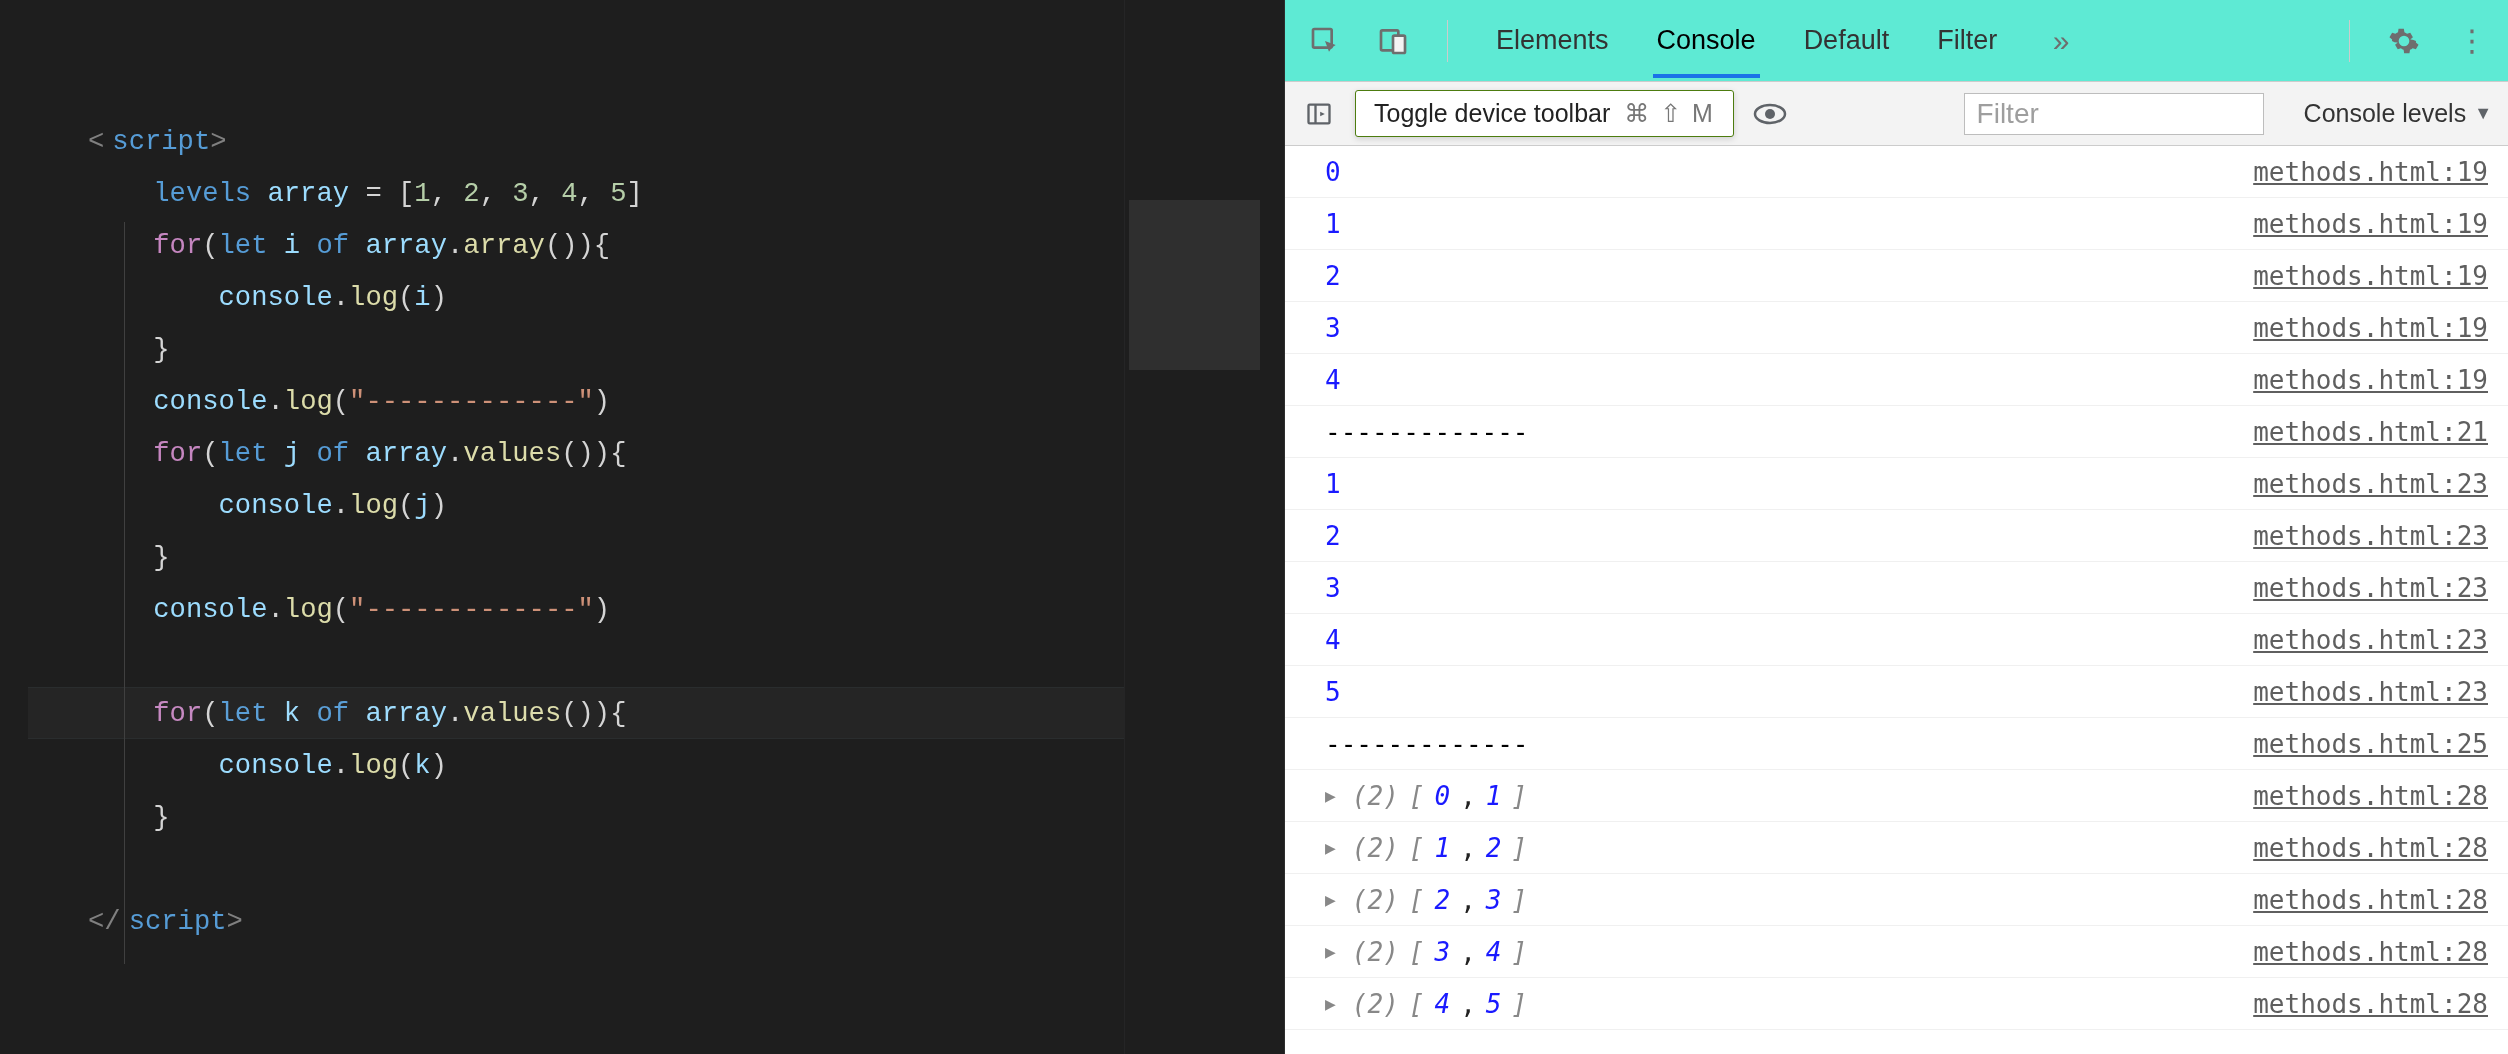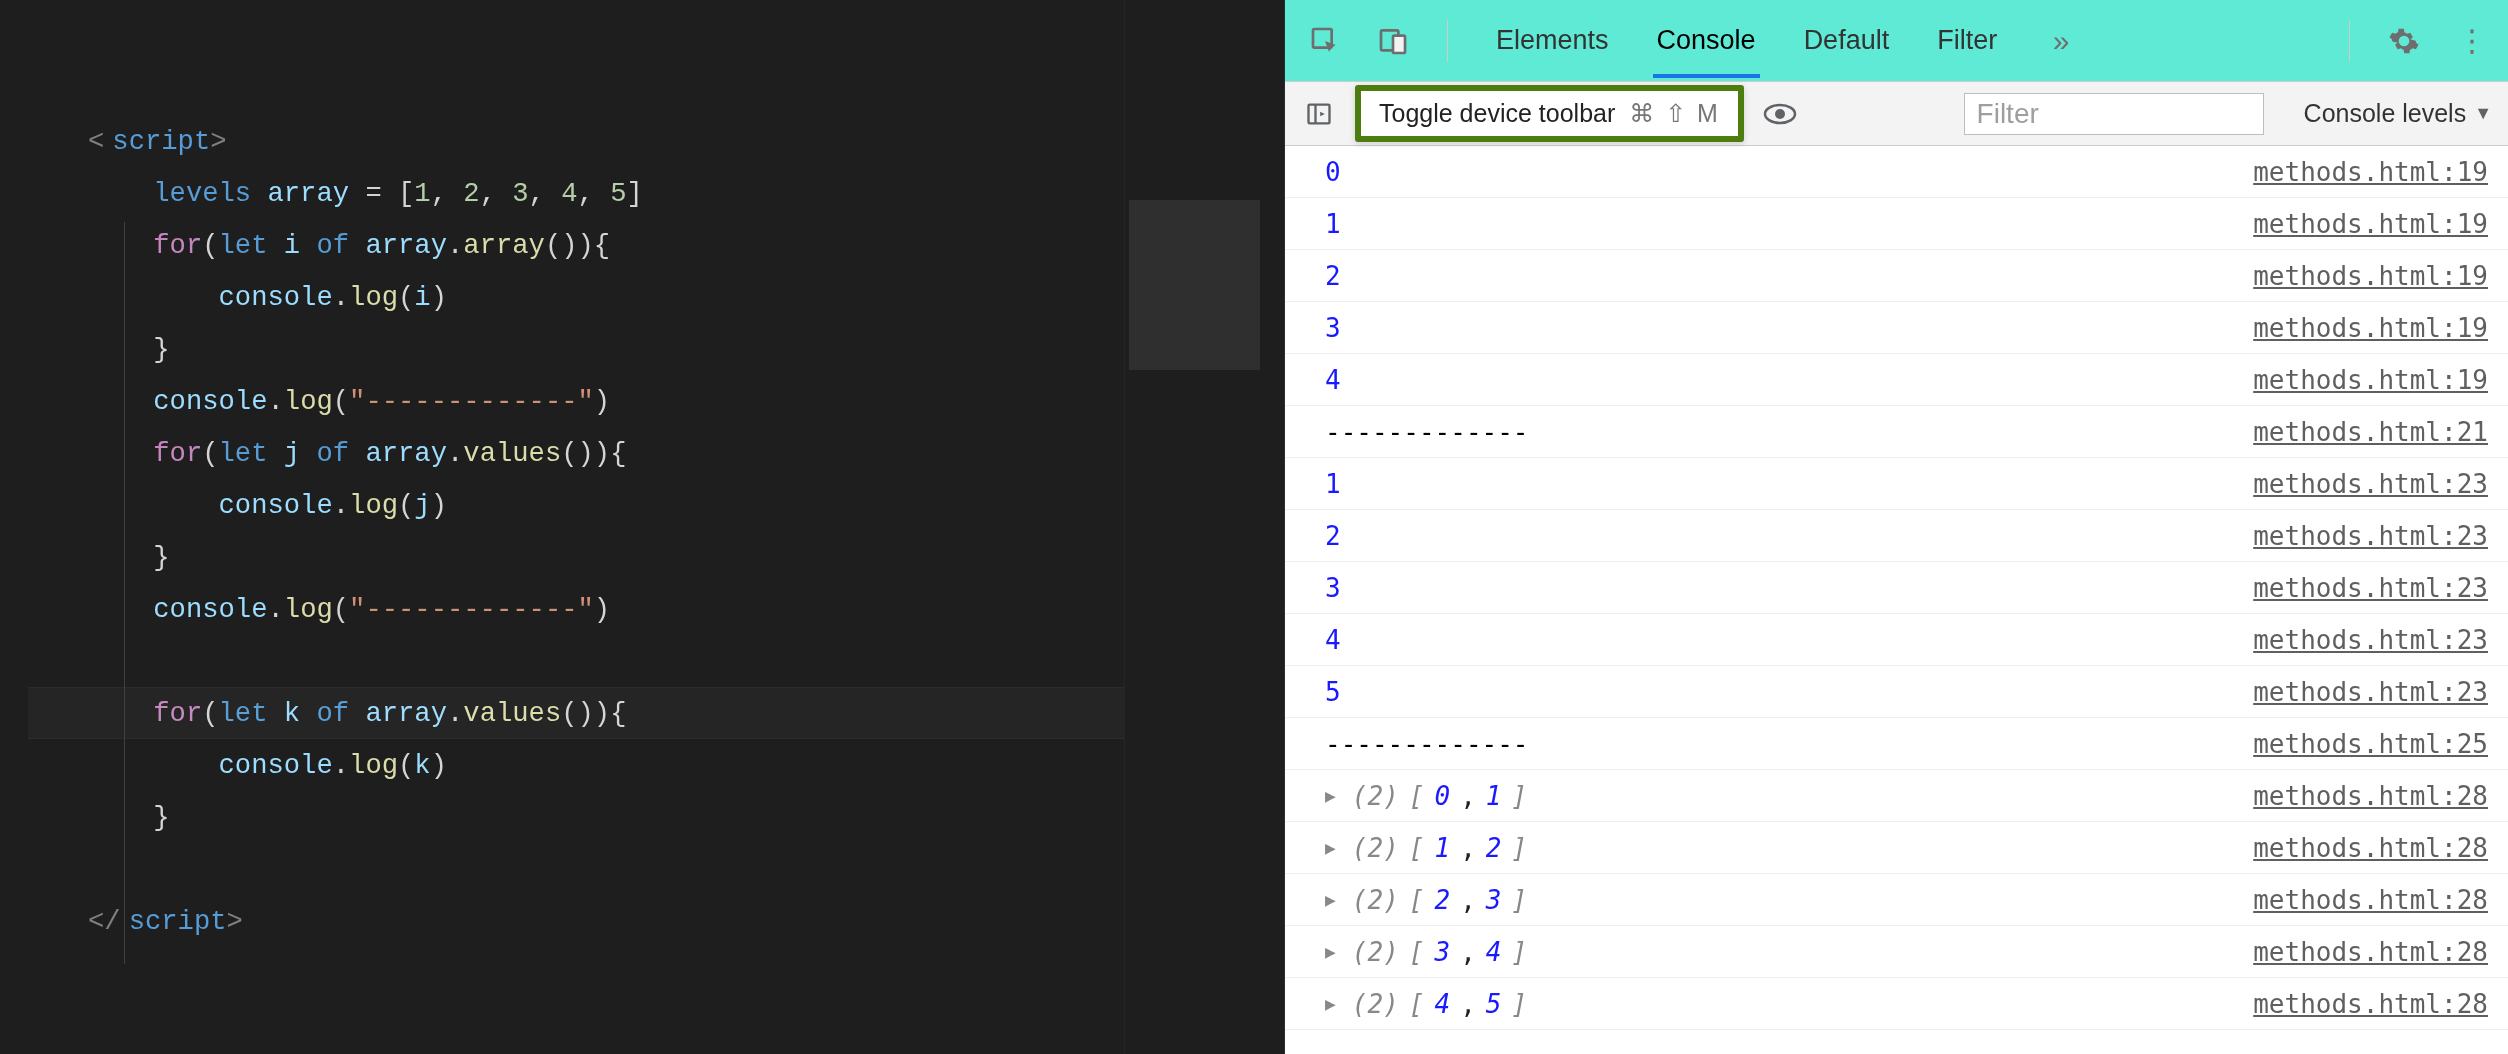--- a/index.html
+++ b/index.html
@@ -137,21 +137,21 @@
   }
   .toolbar .iconbtn {
     width: 36px; height: 36px;
     display:flex; align-items:center; justify-content:center;
     color:#5f6368;
     cursor:pointer;
   }
   .tooltip {
     position: relative;
     background: #fff;
-    border: 6px solid #4d7c0f;
+    border: 1px solid #4d7c0f;
     border-radius: 3px;
     box-shadow: 0 2px 6px rgba(0,0,0,.15);
     padding: 8px 18px;
     font-size: 25px;
     color: #222;
     display:flex; align-items:center; gap:14px;
   }
   .tooltip .shortcut { color:#777; letter-spacing: 2px; }
   .filter-input {
     margin-left: auto;

